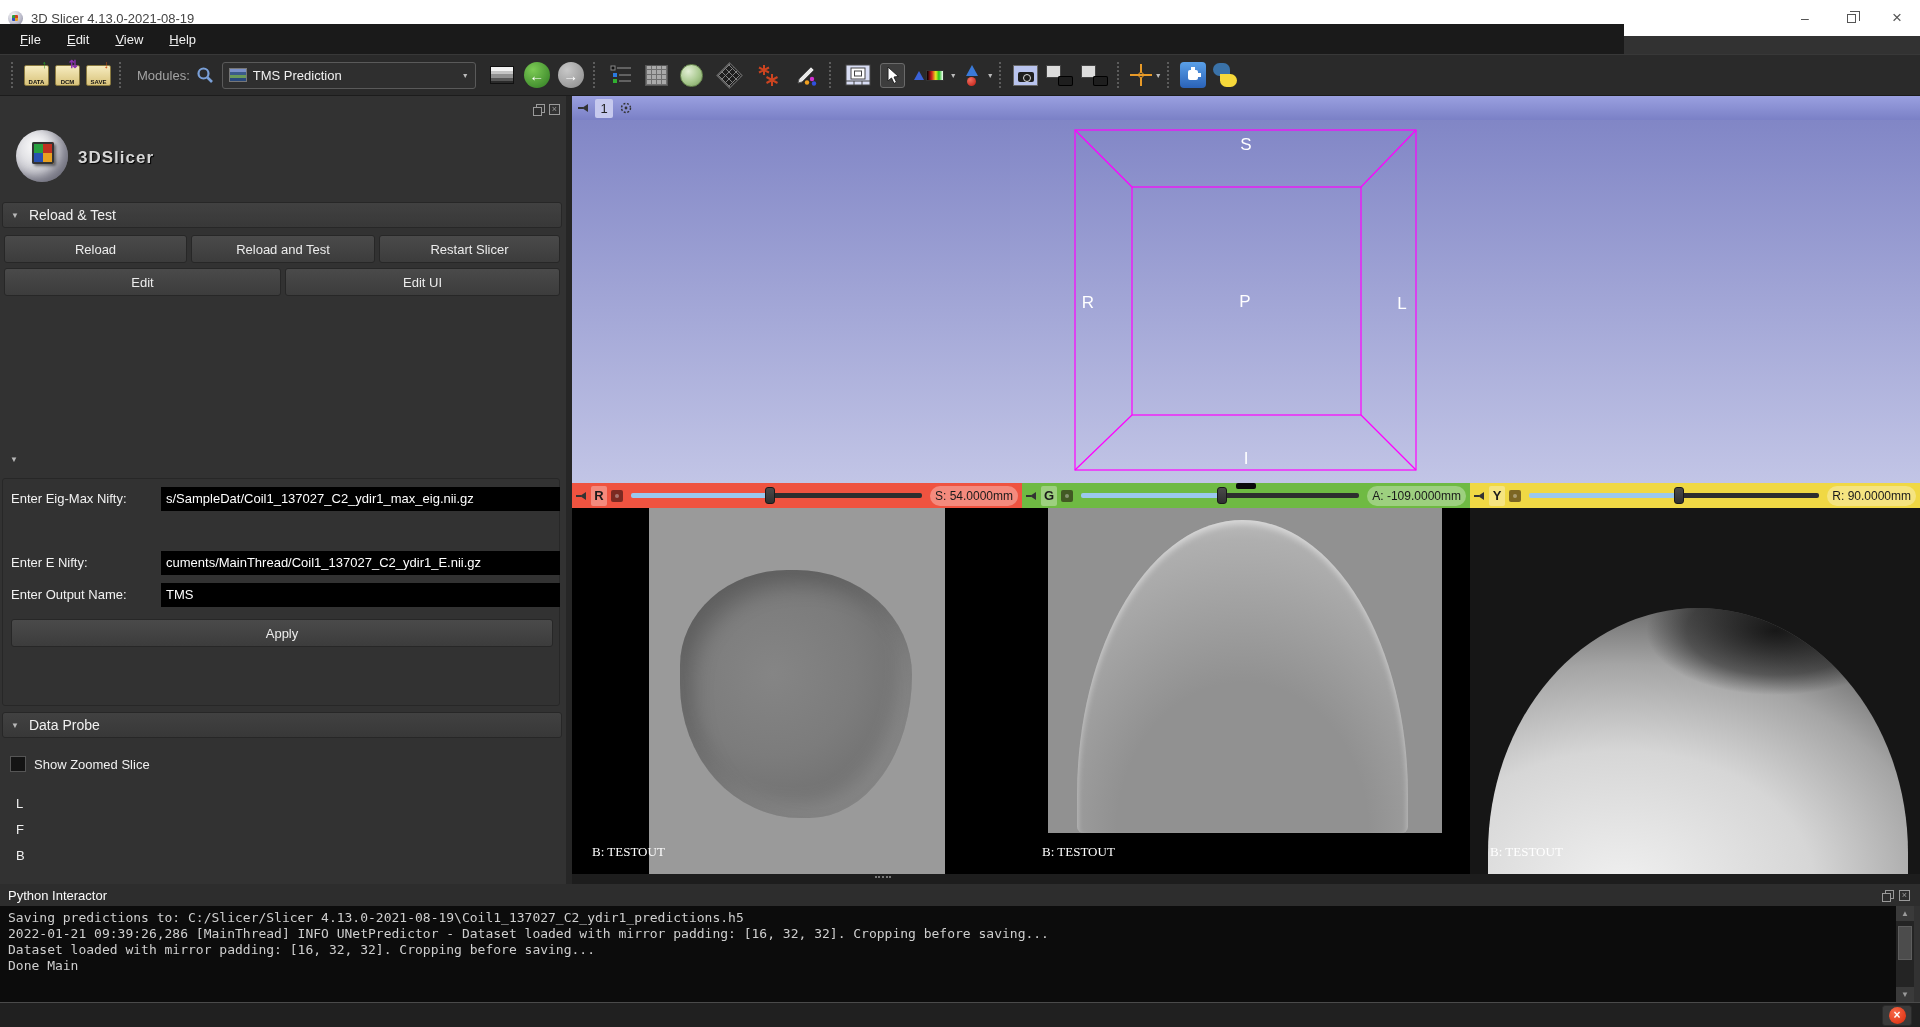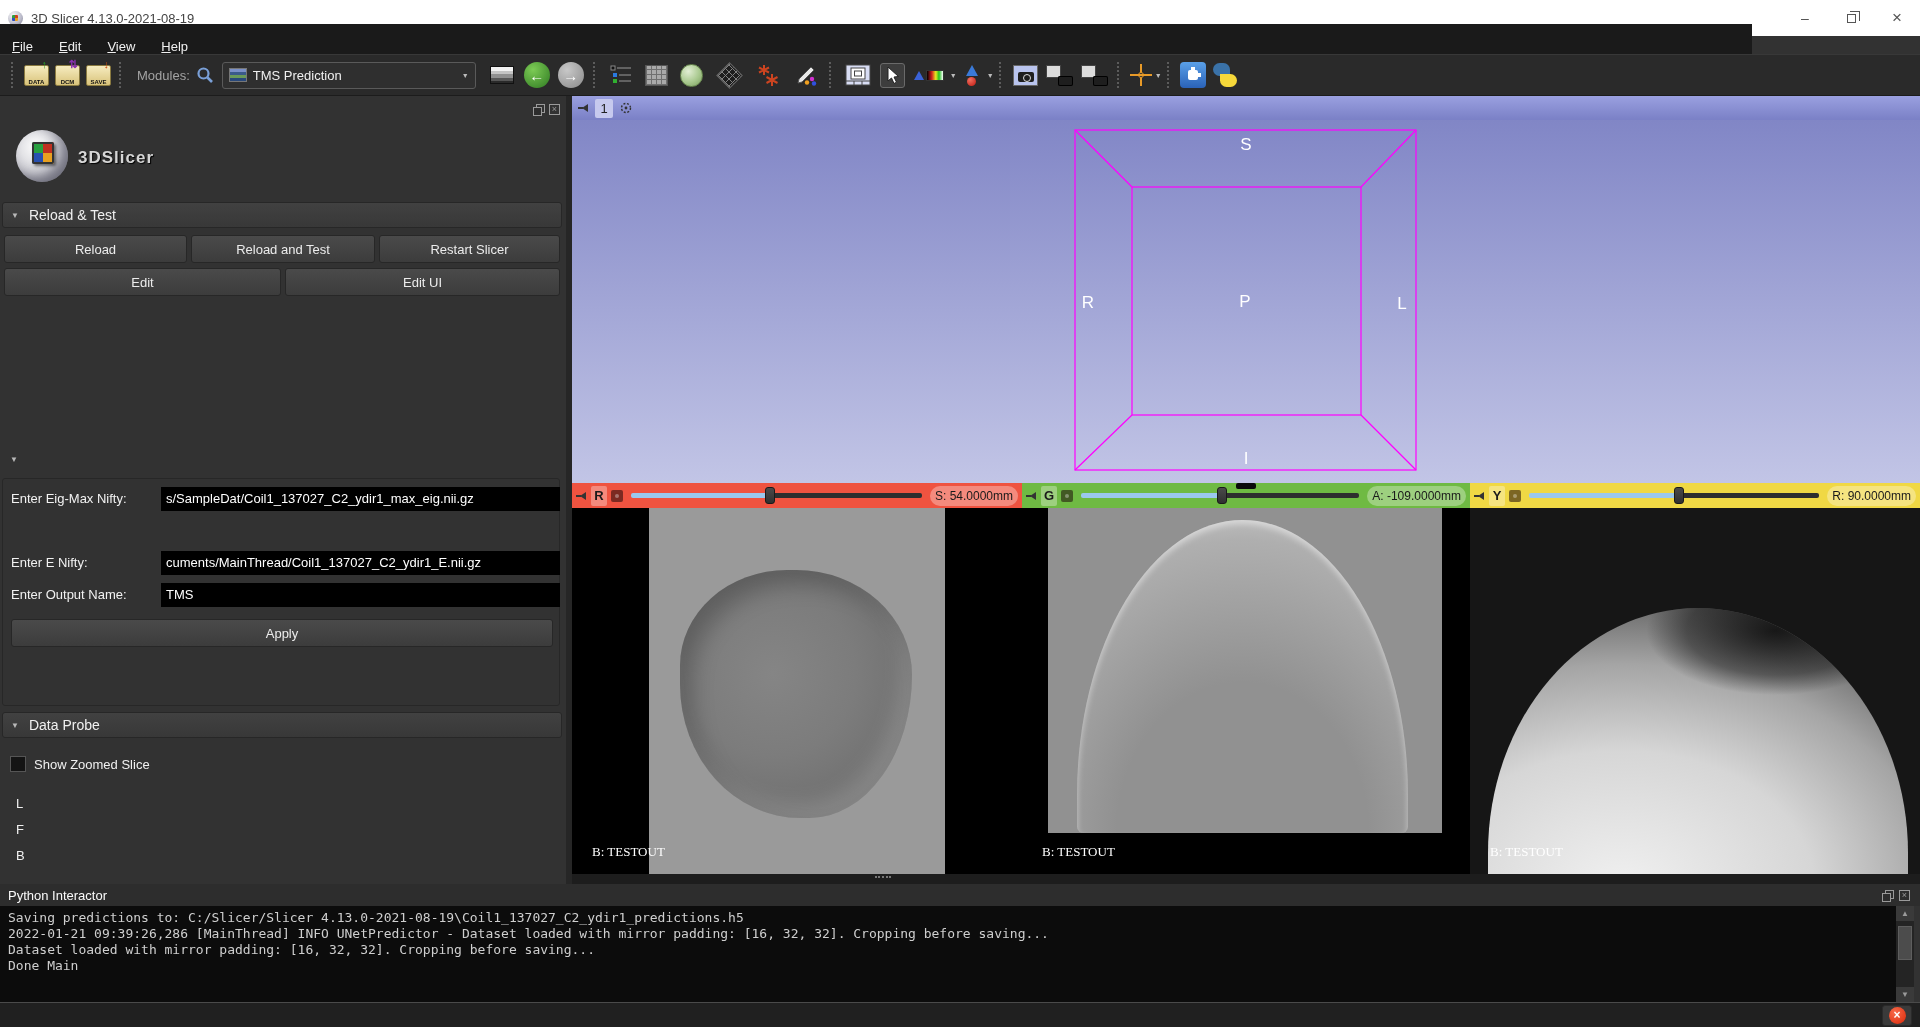--- a/index.html
+++ b/index.html
@@ -12,21 +12,21 @@
     background:radial-gradient(circle at 35% 30%, #f8f8f8, #b8b8c8 60%, #707080); position:relative; }
   .app-icon::after { content:""; position:absolute; left:4px; top:4px; width:6px; height:6px; border-radius:1px;
     background:conic-gradient(#d04020 0 25%, #e8a020 0 50%, #3050c0 0 75%, #30a040 0 100%); }
   .title-text { margin-left:8px; font-size:13px; color:#444; }
   .win-controls { margin-left:auto; display:flex; align-items:center; height:100%; }
   .win-btn { width:46px; height:100%; display:flex; align-items:center; justify-content:center; color:#555; font-size:14px; }
   .restore-glyph { width:9px; height:9px; border:1px solid #555; position:relative; background:#fff; }
   .restore-glyph::before { content:""; position:absolute; left:2px; top:-4px; width:9px; height:9px; border:1px solid #555; border-bottom:none; border-left:none; }
 
   
-  .menubar { position:absolute; left:0; top:24px; width:1752px; height:30px; background:#1a1a1a; display:flex; align-items:flex-end; gap:26px; padding-left:12px; }
+  .menubar { position:absolute; left:0; top:24px; width:1624px; height:30px; background:#1a1a1a; display:flex; align-items:center; gap:26px; padding-left:20px; }
   .menu-item { font-size:13px; color:#f0f0f0; }
 
   
   .toolbar { position:absolute; left:0; top:54px; width:1920px; height:42px; background:#2a2a2a; border-top:1px solid #383838; border-bottom:1px solid #1c1c1c; display:flex; align-items:center; padding-left:6px; }
   .grip { width:5px; height:26px; border-left:2px dotted #5c5c5c; margin:0 5px; }
   .tb-folder { width:25px; height:21px; background:linear-gradient(#f6ecc0,#d9c37a); border:1px solid #8a7a40; border-radius:2px;
     font-size:6px; font-weight:bold; color:#111; display:flex; align-items:flex-end; justify-content:center; position:relative; margin:0 3px; }
   .fold-arrow { position:absolute; top:-7px; right:1px; font-size:11px; font-weight:bold; line-height:10px; }
   .modules-label { font-size:13px; color:#a3a3a3; margin:0 6px 0 8px; }
   .module-combo { width:254px; height:27px; background:#2f2f2f; border:1px solid #5a5a5a; border-radius:3px; display:flex; align-items:center; padding:0 6px; gap:6px; margin:0 8px; }

